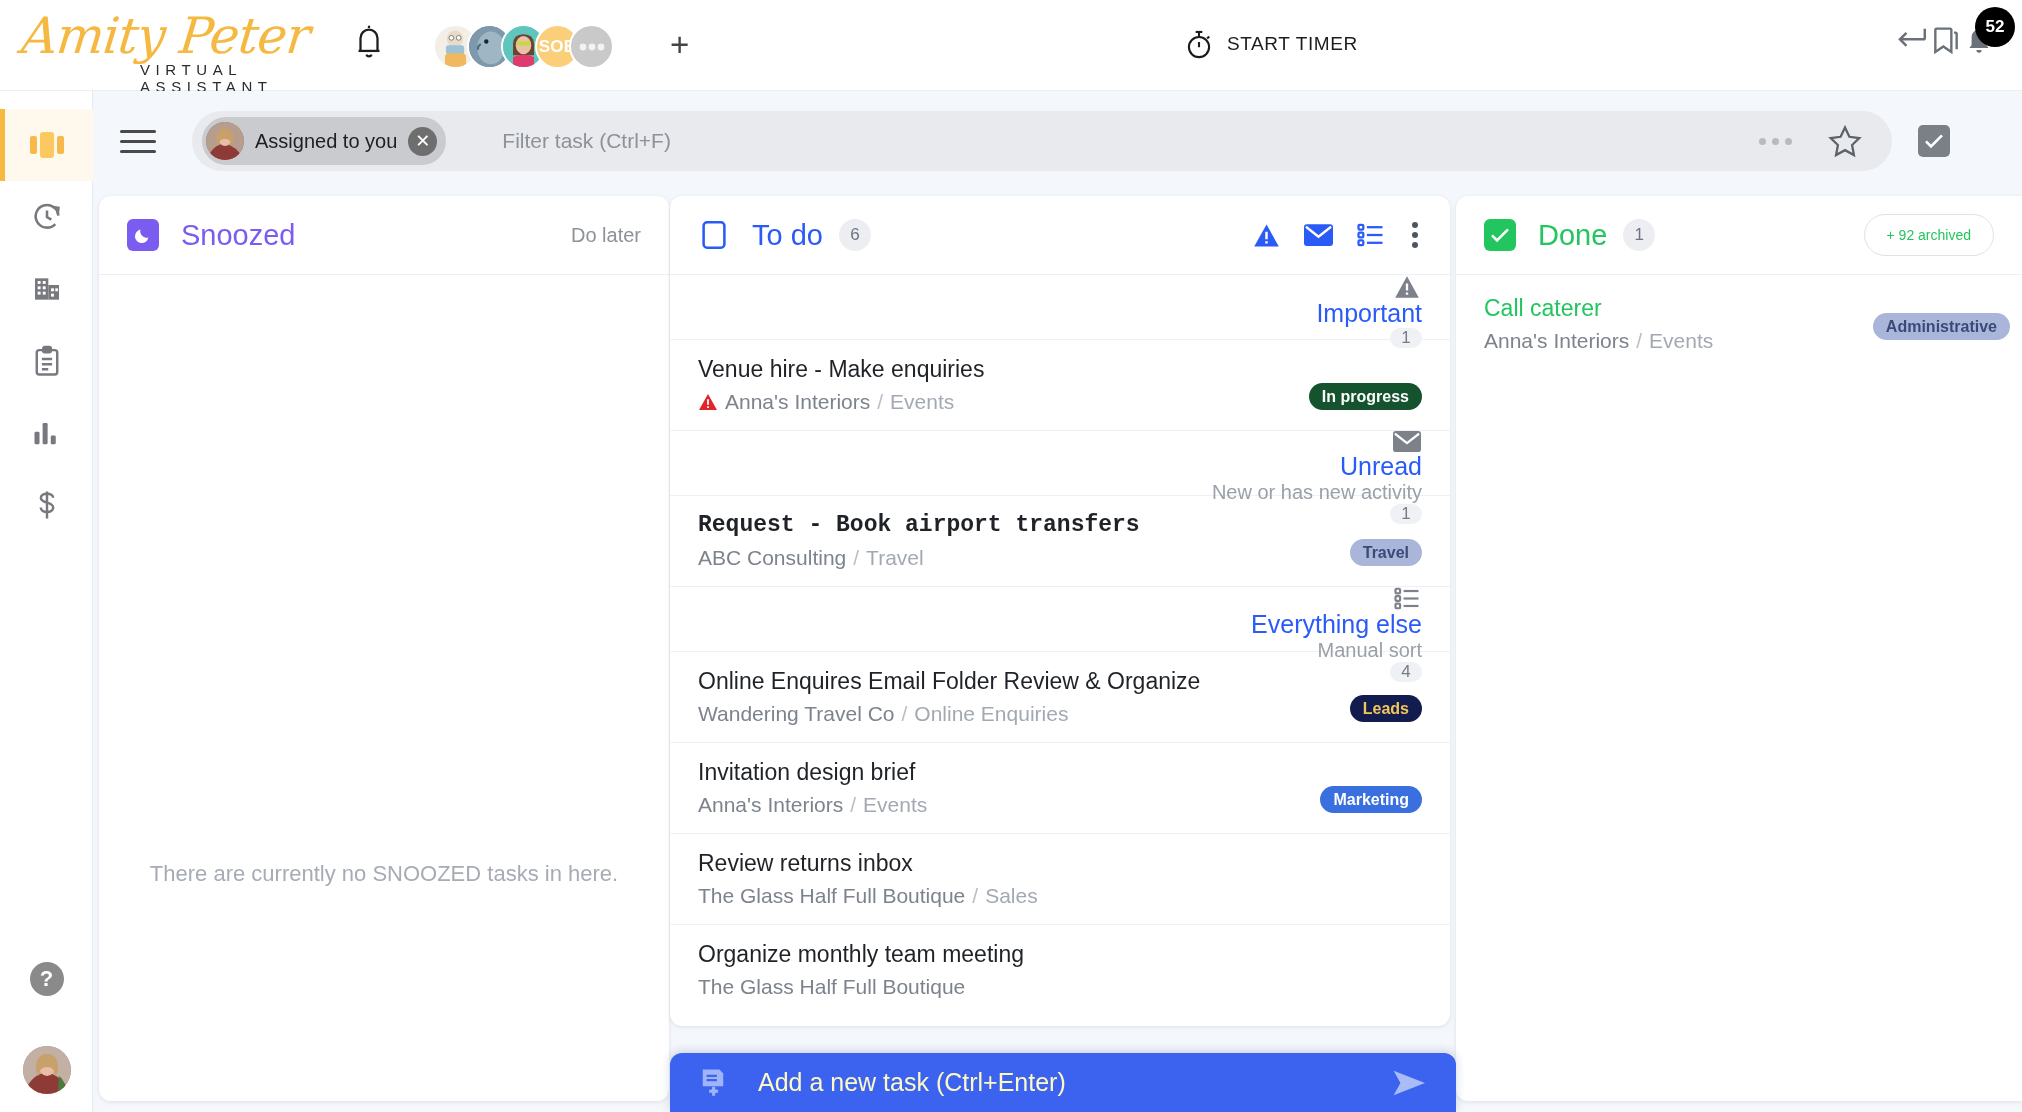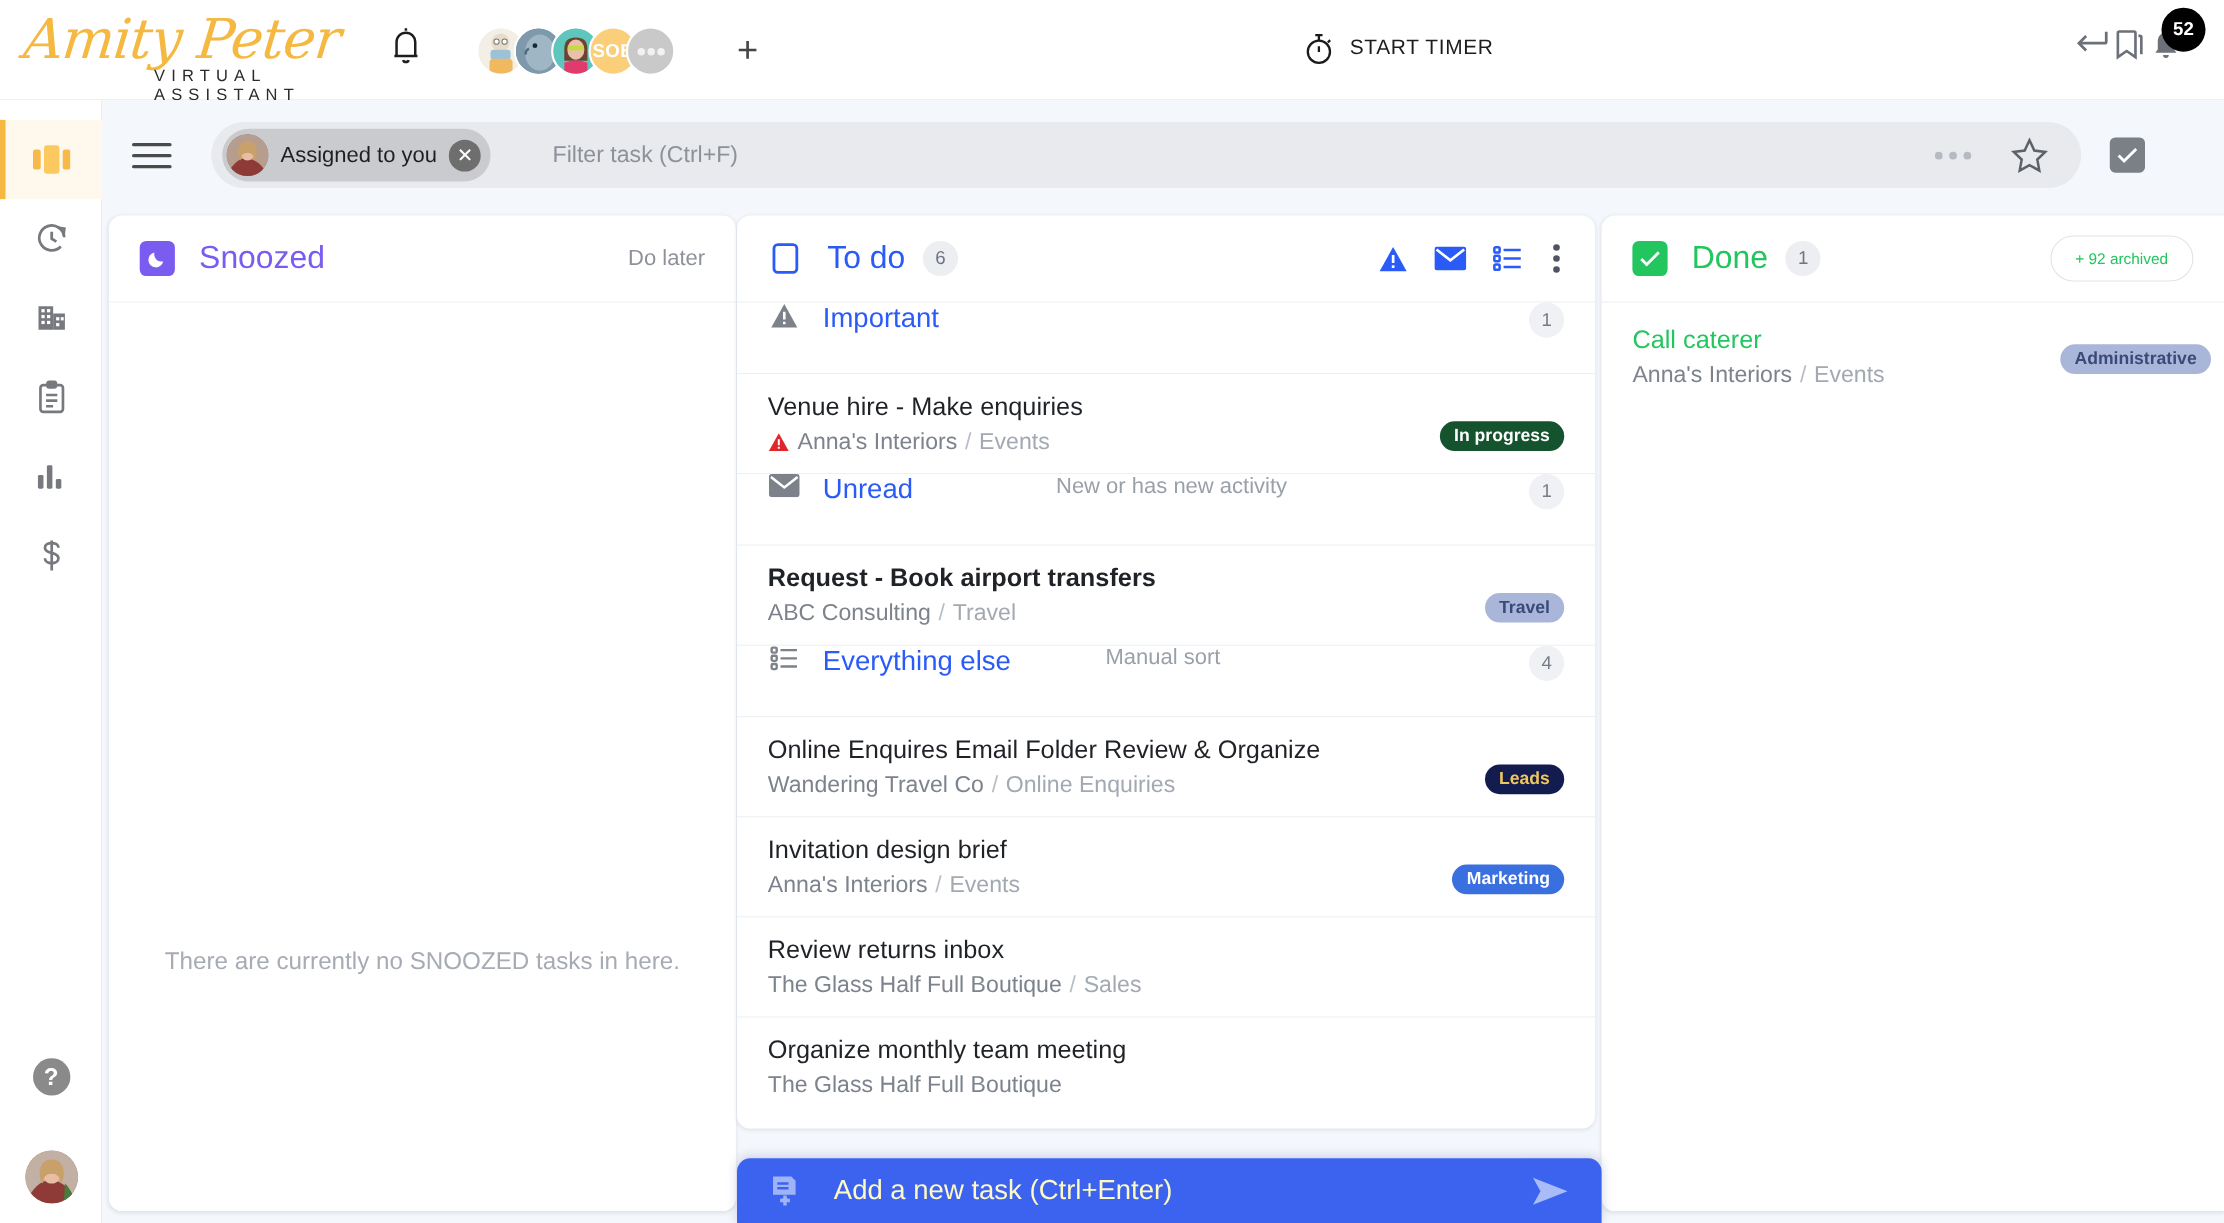--- a/index.html
+++ b/index.html
@@ -55,21 +55,21 @@
     position: absolute; left: 670px; top: 30px;
     font-size: 33px; color: #444; font-weight: 300; line-height: 30px; cursor: pointer;
   }
 
   .timer {
     position: absolute; left: 1184px; top: 28px;
     display: flex; align-items: center; gap: 13px; cursor: pointer;
   }
   .timer-label { font-size: 19px; letter-spacing: .6px; color: #1d1d1d; font-weight: 500; }
 
-  .topright { position: absolute; right: 34px; top: 24px; display: flex; align-items: center; }
+  .topright { position: absolute; right: 24px; top: 24px; display: flex; align-items: center; }
   .tr-icon { cursor: pointer; position: relative; width: 34px; height: 34px; }
   .badge52 {
     position: absolute; top: -17px; right: -17px;
     width: 40px; height: 40px; border-radius: 50%;
     background: #000; color: #fff; font-size: 17px; font-weight: bold;
     display: flex; align-items: center; justify-content: center;
   }
 
   
   .rail {
@@ -179,35 +179,35 @@
   .dots-v i { width: 6px; height: 6px; border-radius: 50%; background: #4f5560; display: block; }
 
   .divider { height: 1px; background: #edf0f4; }
   .empty-msg {
     position: absolute; top: 665px; left: 0; width: 570px;
     text-align: center; font-size: 22px; color: #a6abb4;
   }
 
   
   .sec-head {
-    height: 64px; display: flex; align-items: flex-start; padding: 0 28px;
+    height: 64px; display: flex; align-items: flex-end; padding: 0 28px; flex-direction: column;
   }
   .sec-icon { width: 30px; display: flex; align-items: center; justify-content: center; }
   .sec-title { font-size: 25px; color: #2a5bf7; margin-left: 20px; }
   .sec-note { font-size: 20px; color: #9aa0a8; margin-left: 130px; }
   .sec-count {
     margin-left: auto; min-width: 32px; height: 32px; border-radius: 16px;
     background: #eff1f5; color: #767c88; font-size: 17px;
     display: flex; align-items: center; justify-content: center; padding: 0 11px;
   }
 
   
   .task { padding: 14px 28px 16px 28px; position: relative; cursor: pointer; }
   .task-title { font-size: 23px; color: #1f2227; line-height: 31px; }
-  .task-title.bold { font-weight: bold; }
+  .task-title.bold { font-weight: bold; font-family: Liberation Mono, monospace; }
   .task-meta { font-size: 21px; color: #7d838d; margin-top: 5px; display: flex; align-items: center; gap: 7px; }
   .task-meta .sep { color: #b9bec6; }
   .task-meta .ctx { color: #a3a9b2; }
   .tag {
     position: absolute; right: 28px; bottom: 20px;
     height: 27px; border-radius: 14px; padding: 0 13px;
     font-size: 16px; font-weight: bold; color: #fff;
     display: flex; align-items: center;
   }
   .tag-inprogress { background: #14532d; margin-top: 42px; }

